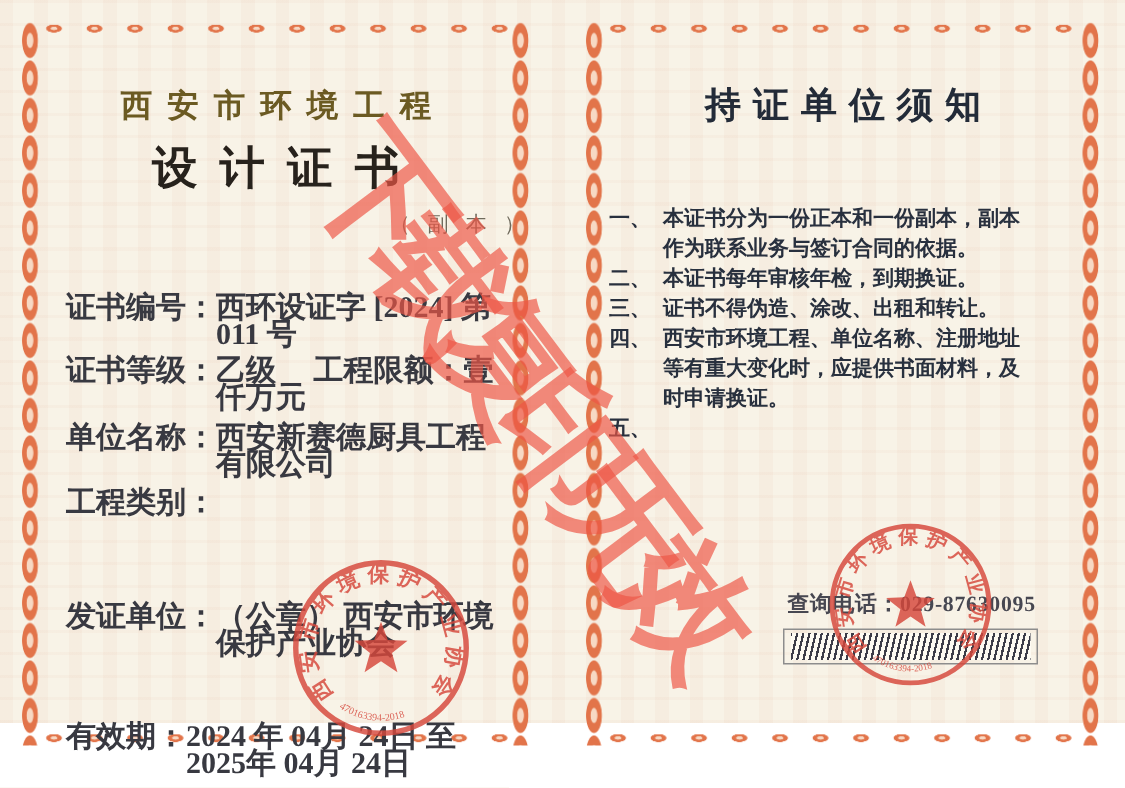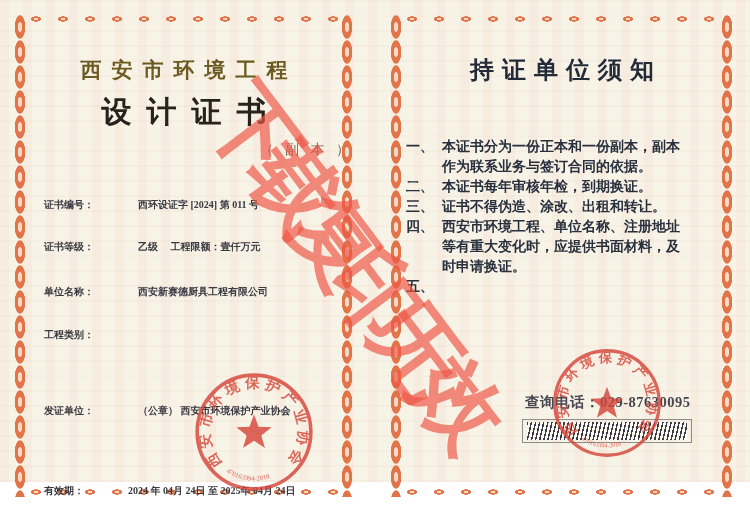--- a/index.html
+++ b/index.html
@@ -30,21 +30,21 @@
   .b-left{left:0;}  .b-right{right:0;}
 
   .lp-title1{position:absolute;left:0;right:0;top:44px;text-align:center;
     font-size:21px;font-weight:bold;letter-spacing:10px;text-indent:10px;color:#6b5a22;z-index:2;}
   .lp-title2{position:absolute;left:0;right:0;top:80px;text-align:center;
     font-size:30px;font-weight:bold;letter-spacing:15px;text-indent:15px;color:#27221c;z-index:2;}
   .lp-sub{position:absolute;left:0;right:0;top:129px;text-align:right;
     font-size:14px;letter-spacing:4px;color:#6f6a5c;z-index:2;}
 
   .frow{position:absolute;left:30px;right:12px;display:flex;z-index:2;
-    font-size:10px;font-weight:bold;color:#38394100;color:#383941;line-height:18px;gap:44px;}
+    font-size:20px;font-weight:bold;color:#38394100;color:#383941;line-height:18px;}
   .frow .lbl{white-space:nowrap;}
   .frow .val{flex:0 1 auto;}
   .r0{top:184px;} .r1{top:226px;} .r2{top:271px;} .r3{top:314px;} .r4{top:390px;} .r5{top:430px;margin-top:40px;}
 
   .rp-title{position:absolute;left:0;right:0;top:42px;text-align:center;
     font-size:24px;font-weight:bold;letter-spacing:8px;text-indent:8px;color:#232b38;z-index:2;}
   .notices{position:absolute;left:16px;top:125px;width:316px;z-index:2;}
   .notice{display:flex;font-size:14px;font-weight:bold;color:#28303e;line-height:20px;}
   .notice .num{width:36px;flex:0 0 36px;}
   .notice .txt{width:242px;flex:0 0 242px;}

